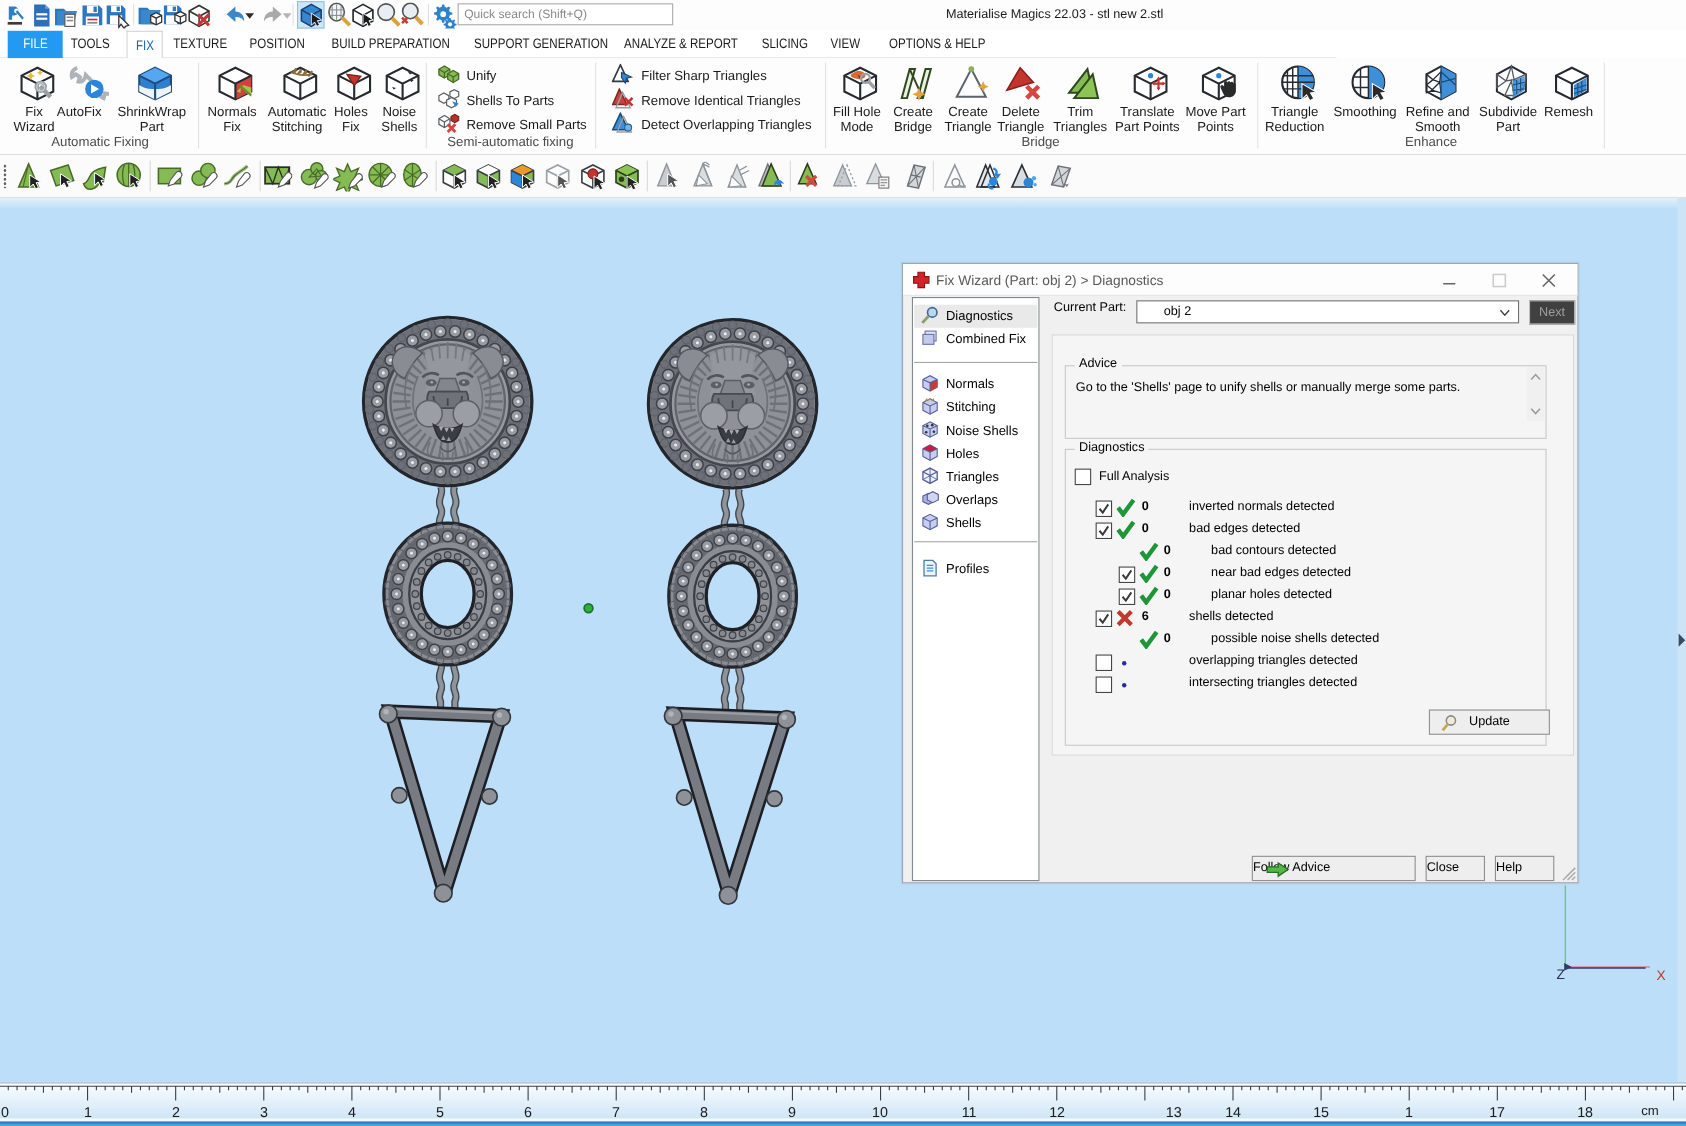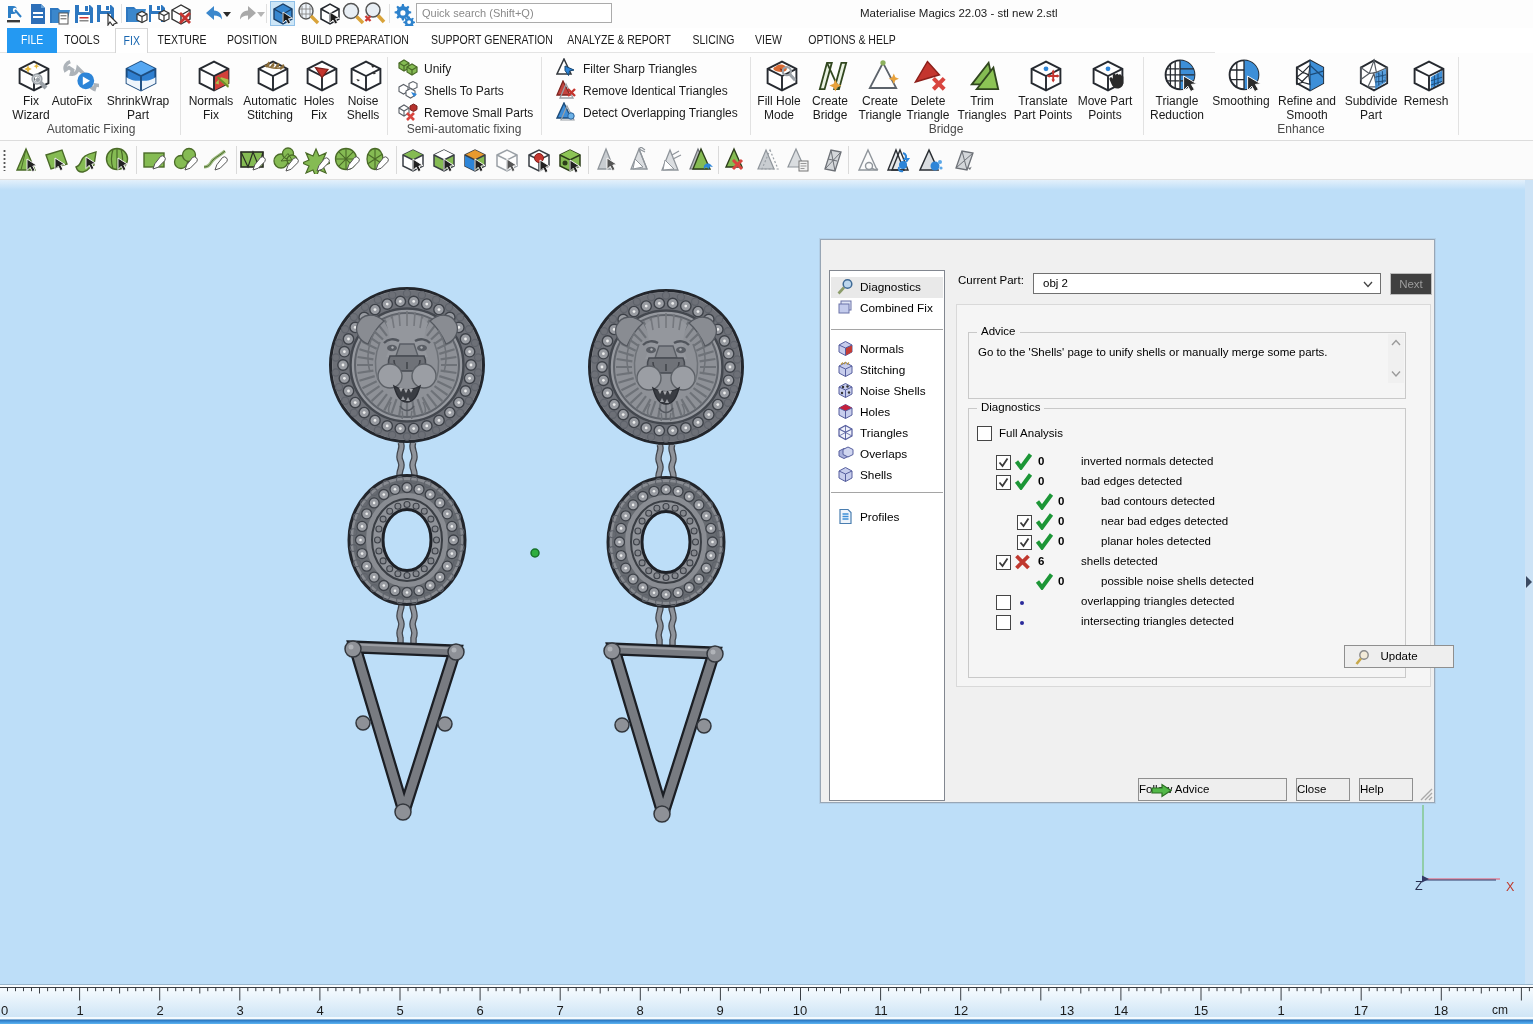--- a/index.html
+++ b/index.html
@@ -38,31 +38,31 @@
 #bottombar { position:absolute; left:0; top:1017px; width:1533px; height:7px; background:linear-gradient(#f4fafe 0 28%, #2b74b9 42%, #3f93dd 70%, #5fb5ef 100%); }
 
 #dlg { position:absolute; left:820px; top:59px; width:615px; height:564px; background:#f0f0f0; border:1px solid #98a6b5; box-shadow:0 0 0 1px rgba(160,180,200,.35); }
 #dlg-title { position:absolute; left:0; top:0; width:100%; height:29px; background:#fdfdfd; border-bottom:1px solid #e5e5e5; }
 #dlg-title span.t { position:absolute; left:30px; top:8px; font-size:12.5px; color:#595959; }
 #sidebar { position:absolute; left:8px; top:30px; width:116px; height:531px; background:#fff; border:1px solid #828790; }
 .sbitem { position:absolute; left:1px; width:112px; height:21px; font-size:11.8px; color:#000; line-height:21px; }
 .sbitem svg { vertical-align:-4px; margin:0 6px 0 6px; }
 .sbsep { position:absolute; left:1px; width:112px; height:1px; background:#a5a5a5; }
 #cplabel { position:absolute; left:137px; top:34px; font-size:11.5px; color:#000; }
-#cpdrop { position:absolute; left:212px; top:33px; width:348px; height:21px; background:#fff; border:1px solid #707070; font-size:11.5px; line-height:19px; padding-left:9px; }
+#cpdrop { position:absolute; left:212px; top:33px; width:348px; height:21px; background:#fff; border:1px solid #707070; font-size:11.5px; line-height:19px; padding-left:24px; }
 #nextbtn { position:absolute; left:569px; top:33px; width:42px; height:22px; background:#404040; border:1px solid #bcbcbc; color:#9d9d9d; font-size:11.5px; text-align:center; line-height:20px; }
 #tabpage { position:absolute; left:135px; top:64px; width:475px; height:383px; background:#f5f5f5; border:1px solid #d9d9d9; }
 .gbox { position:absolute; border:1px solid #c9c9c9; }
 .gbox .glab { position:absolute; top:-8px; left:8px; background:#f5f5f5; padding:0 4px; font-size:11.5px; color:#000; }
 #advice-text { position:absolute; left:9px; top:13px; font-size:11.5px; color:#000; }
 #adv-scroll { position:absolute; right:1px; top:1px; width:16px; height:49px; background:#f0f0f0; }
 .chk { position:absolute; width:15px; height:15px; background:#fff; border:1px solid #454545; }
 .row-label { position:absolute; font-size:11.5px; color:#000; }
 .numb { position:absolute; font-size:11.5px; font-weight:bold; color:#000; }
-#updbtn { position:absolute; left:342px; top:340px; width:110px; height:23px; background:#eeeeee; border:1px solid #8f8f8f; font-size:11.5px; text-align:center; line-height:21px;margin-left:45px; }
+#updbtn { position:absolute; left:342px; top:340px; width:110px; height:23px; background:#eeeeee; border:1px solid #8f8f8f; font-size:11.5px; text-align:center; line-height:21px; }
 .btn { position:absolute; top:538px; height:23px; background:#eeeeee; border:1px solid #8f8f8f; font-size:11.5px; line-height:21px; color:#000; }
 </style>
 </head>
 <body>
 <div id="page">
   <div id="titlebar">
     <svg class="qi" style="left:2px" viewBox="0 0 24 24">
         <path d="M6 4 l5 0 a4 4 0 0 1 0 8 l-2 0 0 4 -3 0z" fill="#2c7ec6"></path>
         <circle cx="13" cy="8" r="2.2" fill="#fff"></circle>
         <path d="M13 8 l6 7" stroke="#2c7ec6" stroke-width="2"></path>
@@ -805,20 +805,35 @@
       <text x="1506" y="711" font-size="12.5" fill="#c0392b" font-family="Liberation Sans">X</text>
 
     </svg>
     <div id="vtop"></div>
     <div id="vright">
         <svg style="position:absolute;left:0;top:394px" width="8" height="16">
           <path d="M1 2 l6 6 -6 6z" fill="#3a4a62"></path>
         </svg>
       </div>
     <div id="dlg">
+      <div id="dlg-title">
+        <svg style="position:absolute;left:8px;top:6px" width="17" height="17" viewBox="0 0 17 17">
+            <path d="M5.5 1.5 h6 v4 h4 v6 h-4 v4 h-6 v-4 h-4 v-6 h4z" fill="#d4222a" stroke="#8c1212" stroke-width="1"></path>
+          </svg>
+        <span class="t">Fix Wizard (Part: obj 2) &gt; Diagnostics</span>
+        <svg style="position:absolute;left:490px;top:8px" width="14" height="14">
+            <path d="M1 10 h11" stroke="#666" stroke-width="1.4"></path>
+          </svg>
+        <svg style="position:absolute;left:535px;top:8px" width="14" height="14">
+            <rect x="1.5" y="1.5" width="11" height="11" fill="none" stroke="#ccc" stroke-width="1.4"></rect>
+          </svg>
+        <svg style="position:absolute;left:580px;top:8px" width="14" height="14">
+            <path d="M1.5 1.5 L12.5 12.5 M12.5 1.5 L1.5 12.5" stroke="#666" stroke-width="1.4"></path>
+          </svg>
+      </div>
       <div id="sidebar">
         <div class="sbitem" style="top:6px;background:#e9e9e9"><svg width="17" height="17" viewBox="0 0 17 17">
               <circle cx="10.5" cy="6" r="4.3" fill="#bcd6ee" stroke="#3f6a96" stroke-width="1.5"></circle>
               <path d="M7 9.5 L1.5 15.5" stroke="#8c9c6a" stroke-width="2.6"></path>
             </svg>Diagnostics</div>
         <div class="sbitem" style="top:27px"><svg width="17" height="17" viewBox="0 0 17 17">
               <rect x="4" y="2" width="10" height="9" fill="#dfe4f5" stroke="#6a72a8" stroke-width="1"></rect>
               <rect x="2" y="5" width="10" height="9" fill="#c3cbec" stroke="#6a72a8" stroke-width="1"></rect>
             </svg>Combined Fix</div>
         <div class="sbsep" style="top:58px"></div>

